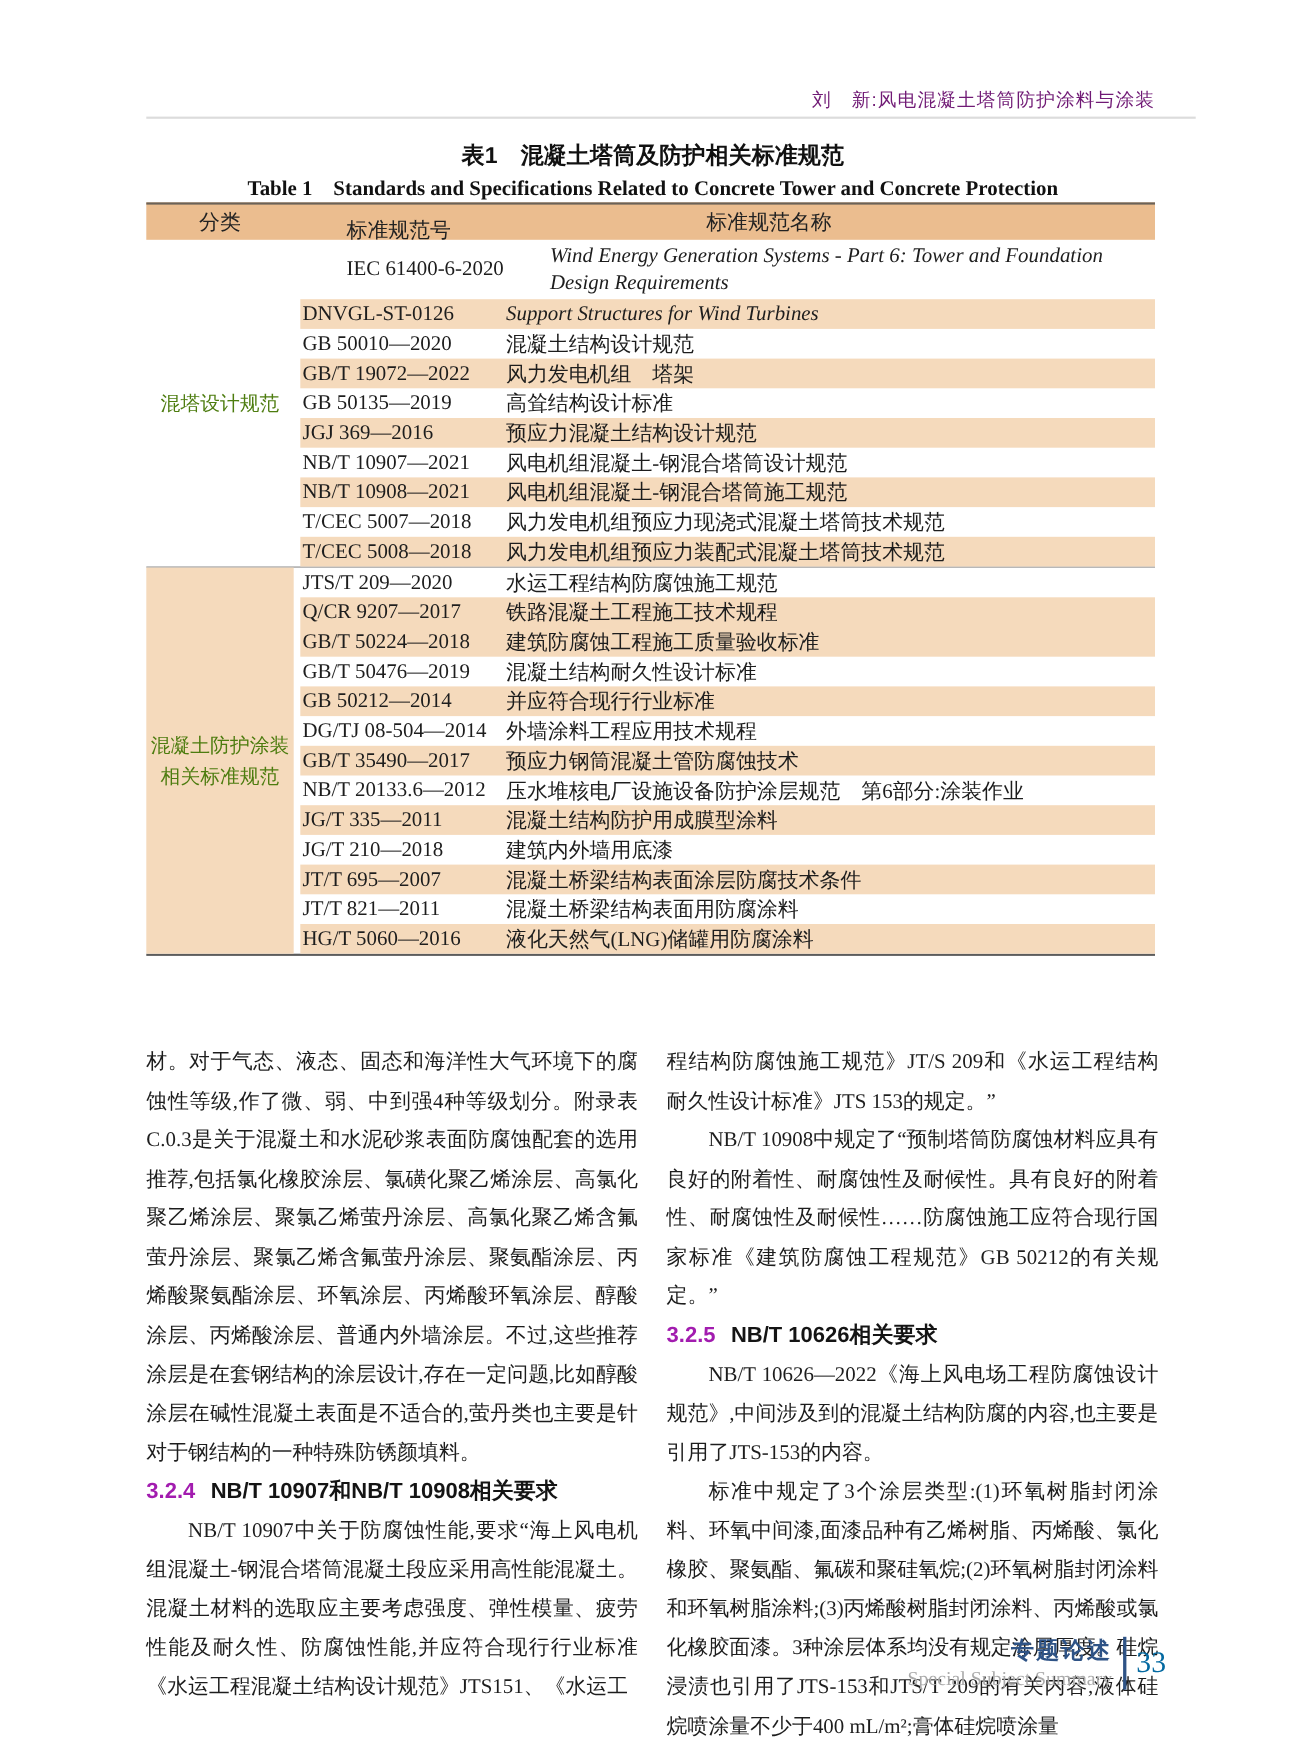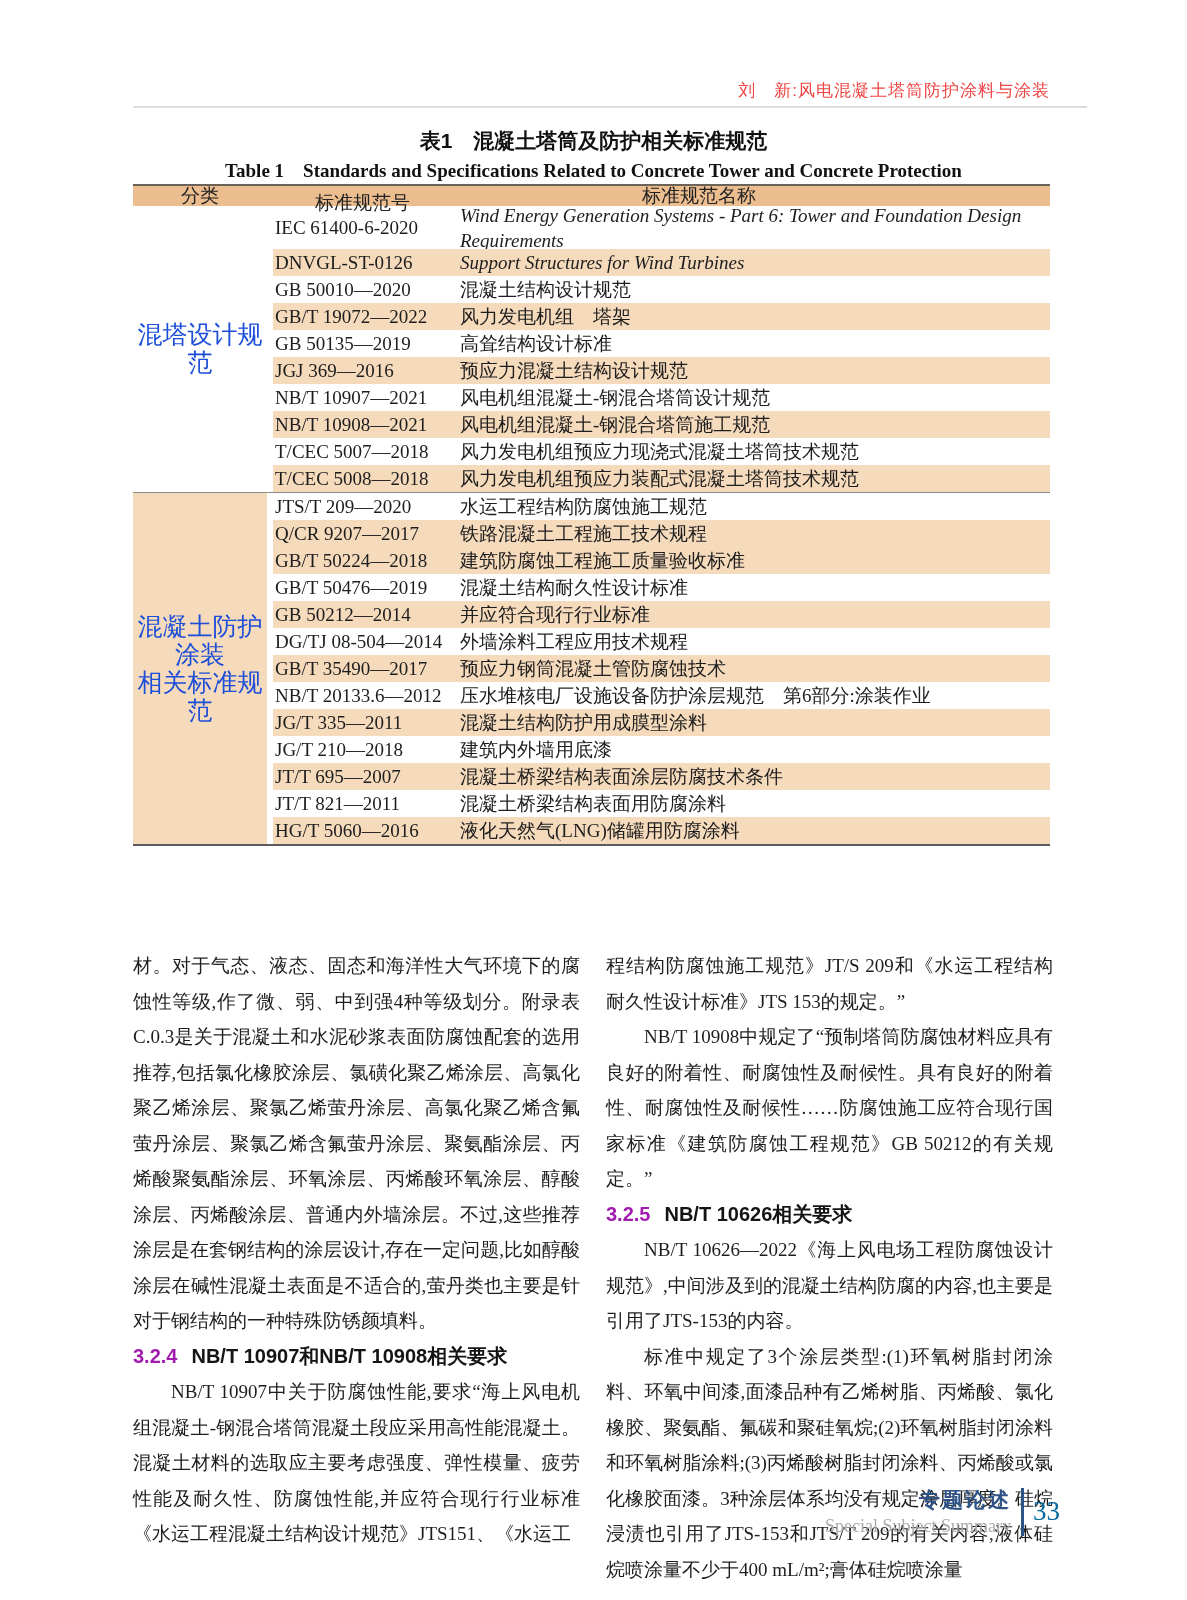--- a/index.html
+++ b/index.html
@@ -7,61 +7,61 @@
   .page {
     position:relative; width:1187px; height:1600px; margin:0 auto;
     background:#ffffff; overflow:hidden;
     font-family:"Liberation Serif","DejaVu Serif",serif; color:#1d1d1d;
   }
 
   
   .running-head {
     position:absolute; top:79px; right:137px;
     font-family:"Liberation Sans","DejaVu Sans",sans-serif;
-    font-size:17px; color:#ef4444; letter-spacing:1px;
+    font-size:17px; color:#701a75; letter-spacing:1px;
   }
   .head-rule { position:absolute; top:106px; left:133px; width:954px; height:2px; background:#dcdcdc; }
 
   
   .tbl-title-cn {
     position:absolute; top:127px; left:0; width:100%; text-align:center;
     font-family:"Liberation Sans","DejaVu Sans",sans-serif;
     font-weight:bold; font-size:21px; color:#111;
   }
   .tbl-title-en {
     position:absolute; top:158px; left:0; width:100%; text-align:center;
     font-family:"Liberation Serif","DejaVu Serif",serif;
     font-weight:bold; font-size:19px; color:#111;
   }
 
   
   .std-table { position:absolute; top:184px; left:133px; width:917px; border-bottom:2px solid #5c5c5c; }
   .thead {
-    display:flex; height:22px; align-items:center;
+    display:flex; height:34px; align-items:center;
     background:#ebbd8f; border-top:2px solid #6b6258;
     font-size:19px; color:#222;
   }
   .th-cat  { width:134px; text-align:center; }
   .th-num  { width:191px; text-align:center;margin-top:13px; }
   .th-name { flex:1; text-align:center; padding-right:110px; }
 
   .tgroup { display:flex; }
   .tgroup + .tgroup { border-top:1px solid #8a8a8a; }
   .cat-cell {
     width:134px; display:flex; align-items:center; justify-content:center;
-    text-align:center; font-size:25px; line-height:28px; color:#1d4ed8;
+    text-align:center; font-size:18px; line-height:28px; color:#4d7c0f;
     white-space:pre-line;
   }
   .cat-cell.filled { background:#f5dabc; }
   .gutter { width:6px; }
   .rows { flex:1; display:flex; flex-direction:column; }
 
   .trow { display:flex; height:27px; align-items:center; font-size:19px; }
   .trow.peach { background:#f5dabc; }
-  .trow.tall { height:43px; }
+  .trow.tall { height:54px;margin-left:40px; }
   .cell.num  { width:185px; padding-left:2px; white-space:nowrap; }
   .cell.name { flex:1; padding-left:2px; padding-right:6px; color:#1d1d1d; }
   .trow.en .cell.name { font-style:italic; line-height:25px; }
 
   
   .col { position:absolute; top:948px; width:447px; font-size:19px; line-height:35.5px;
          text-align:justify; color:#1d1d1d; }
   .col-left  { left:133px; }
   .col-right { left:606px; }
   .para.indent { text-indent:2em; }

